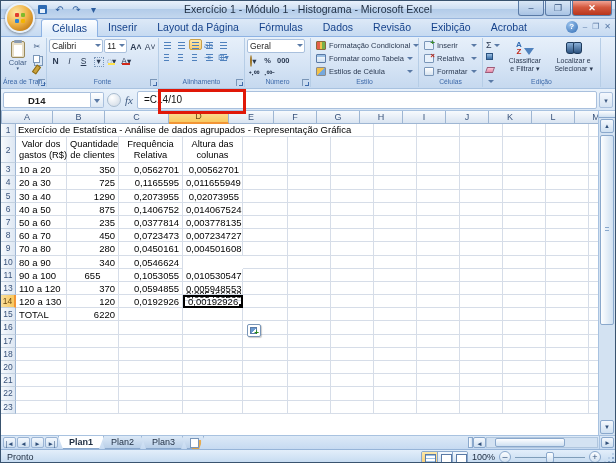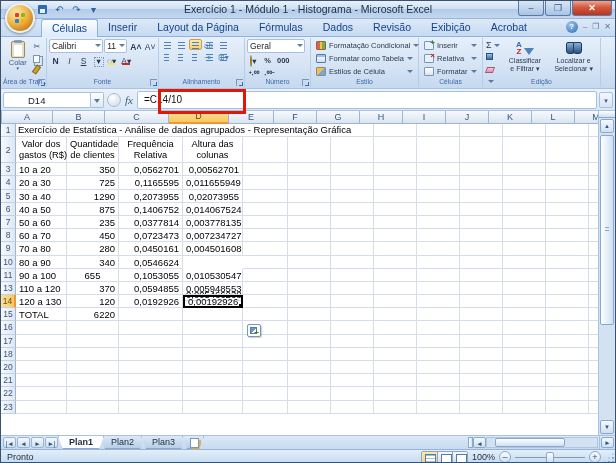--- a/index.html
+++ b/index.html
@@ -143,21 +143,21 @@
   .binoc::before, .binoc::after { content:""; position:absolute; top:1px; width:7px; height:10px;
     background:linear-gradient(#8ab0d8,#2b5280); border-radius:2px 2px 3px 3px; border:1px solid #1d3a5c; }
   .binoc::before { left:0; } .binoc::after { right:0; }
   .bigbtn .t { font-size:7px; line-height:8px; color:#2b3a52; }
 
   
   .fbar { position:absolute; top:88px; left:0; right:0; height:22px;
     background:linear-gradient(#eaf2fb,#d9e7f6); border-bottom:1px solid #a8c2e0;
     display:flex; align-items:center; padding:2px 2px; }
   .namebox { width:88px; height:16px; background:#fff; border:1px solid #a9c0dd;
-    font-size:9.5px; line-height:15px; padding-left:24px; color:#222; position:relative; border-radius:2px 0 0 2px; }
+    font-size:9.5px; line-height:15px; padding-left:24px; color:#222; position:relative; border-radius:2px 0 0 2px;font-weight:bold; }
   .nb-arrow { width:13px; height:16px; border:1px solid #a9c0dd; border-left:none; background:linear-gradient(#fff,#dce8f4);
     position:relative; border-radius:0 2px 2px 0; }
   .nb-arrow::after { content:""; position:absolute; left:3px; top:6px; width:0; height:0;
     border-left:3px solid transparent; border-right:3px solid transparent; border-top:4px solid #5a7aa6; }
   .fx-circle { width:14px; height:14px; border-radius:50%; margin:0 3px;
     background:radial-gradient(circle at 35% 30%,#fff,#cdd8e4); border:1px solid #a9bccf; }
   .fx-lab { font-style:italic; font-family:"Liberation Serif",serif; font-size:11px; color:#3e5a82; margin:0 4px 0 1px; }
   .f-input { flex:1; height:18px; background:#fff; border:1px solid #a9c0dd; font-size:10px;
     line-height:16px; padding-left:6px; color:#111; border-radius:2px; }
   .expand-btn { width:14px; height:16px; text-align:center; font-size:7px; line-height:15px; color:#3e5a82;

